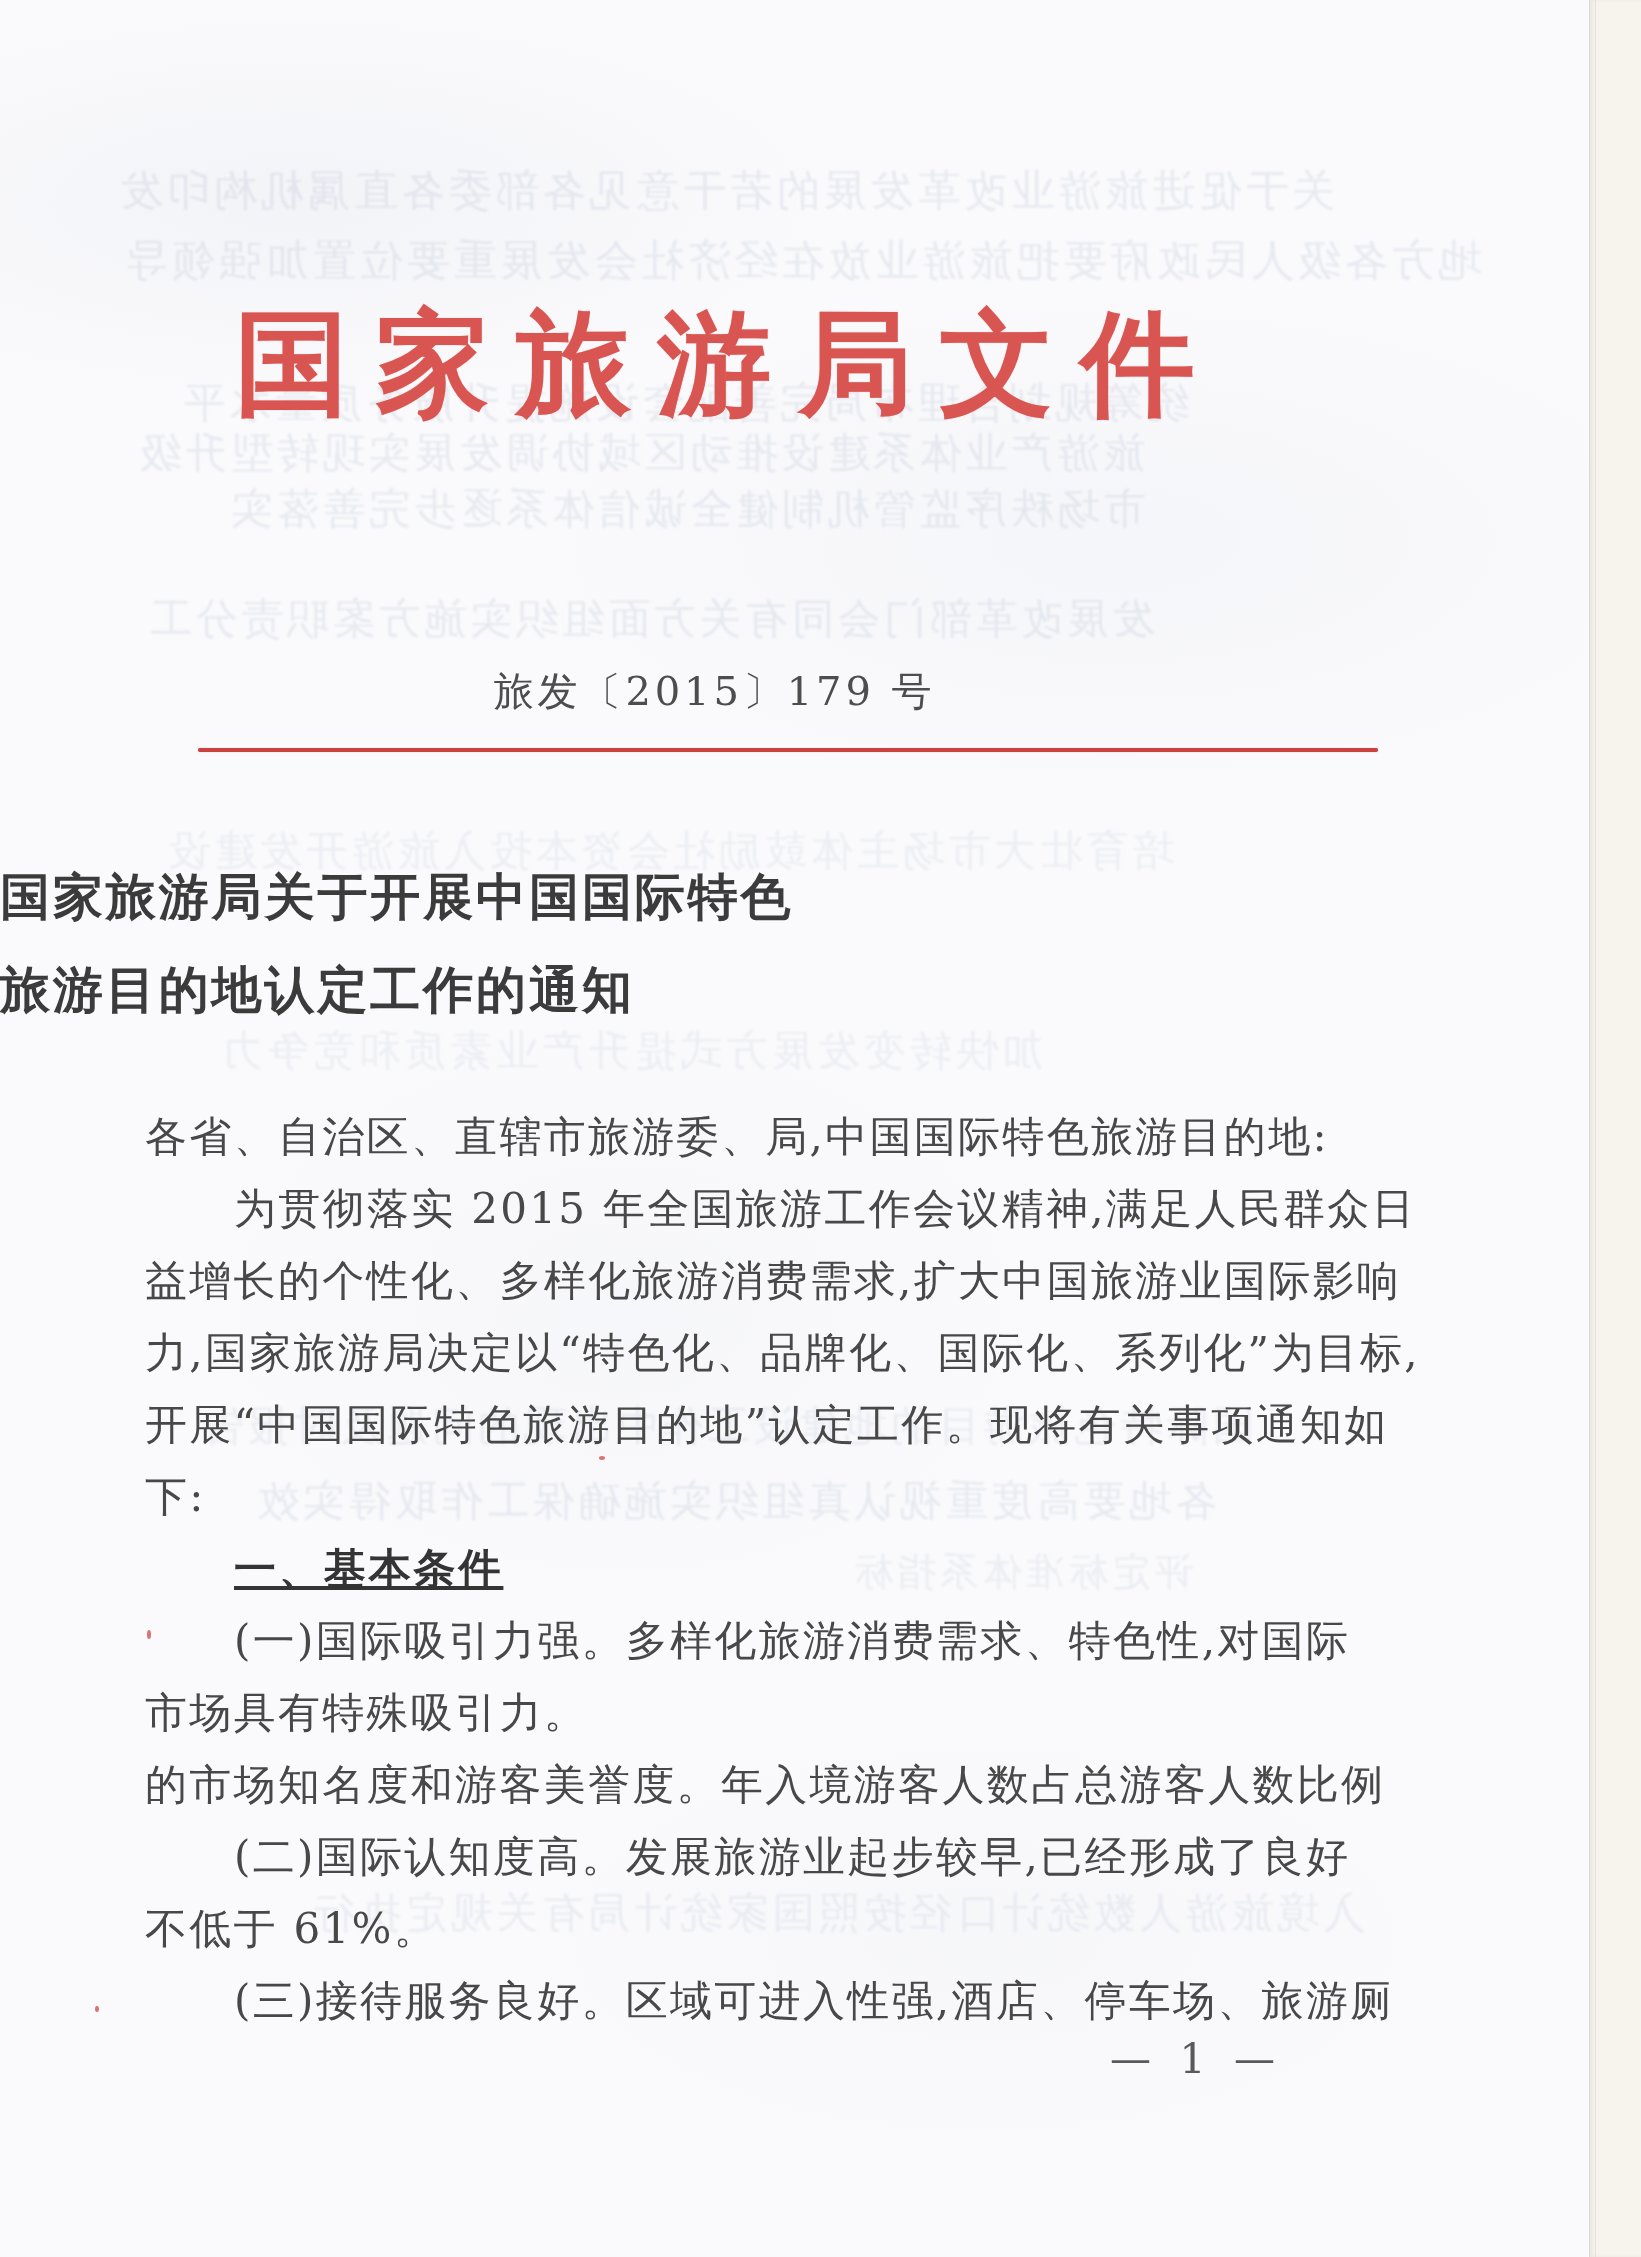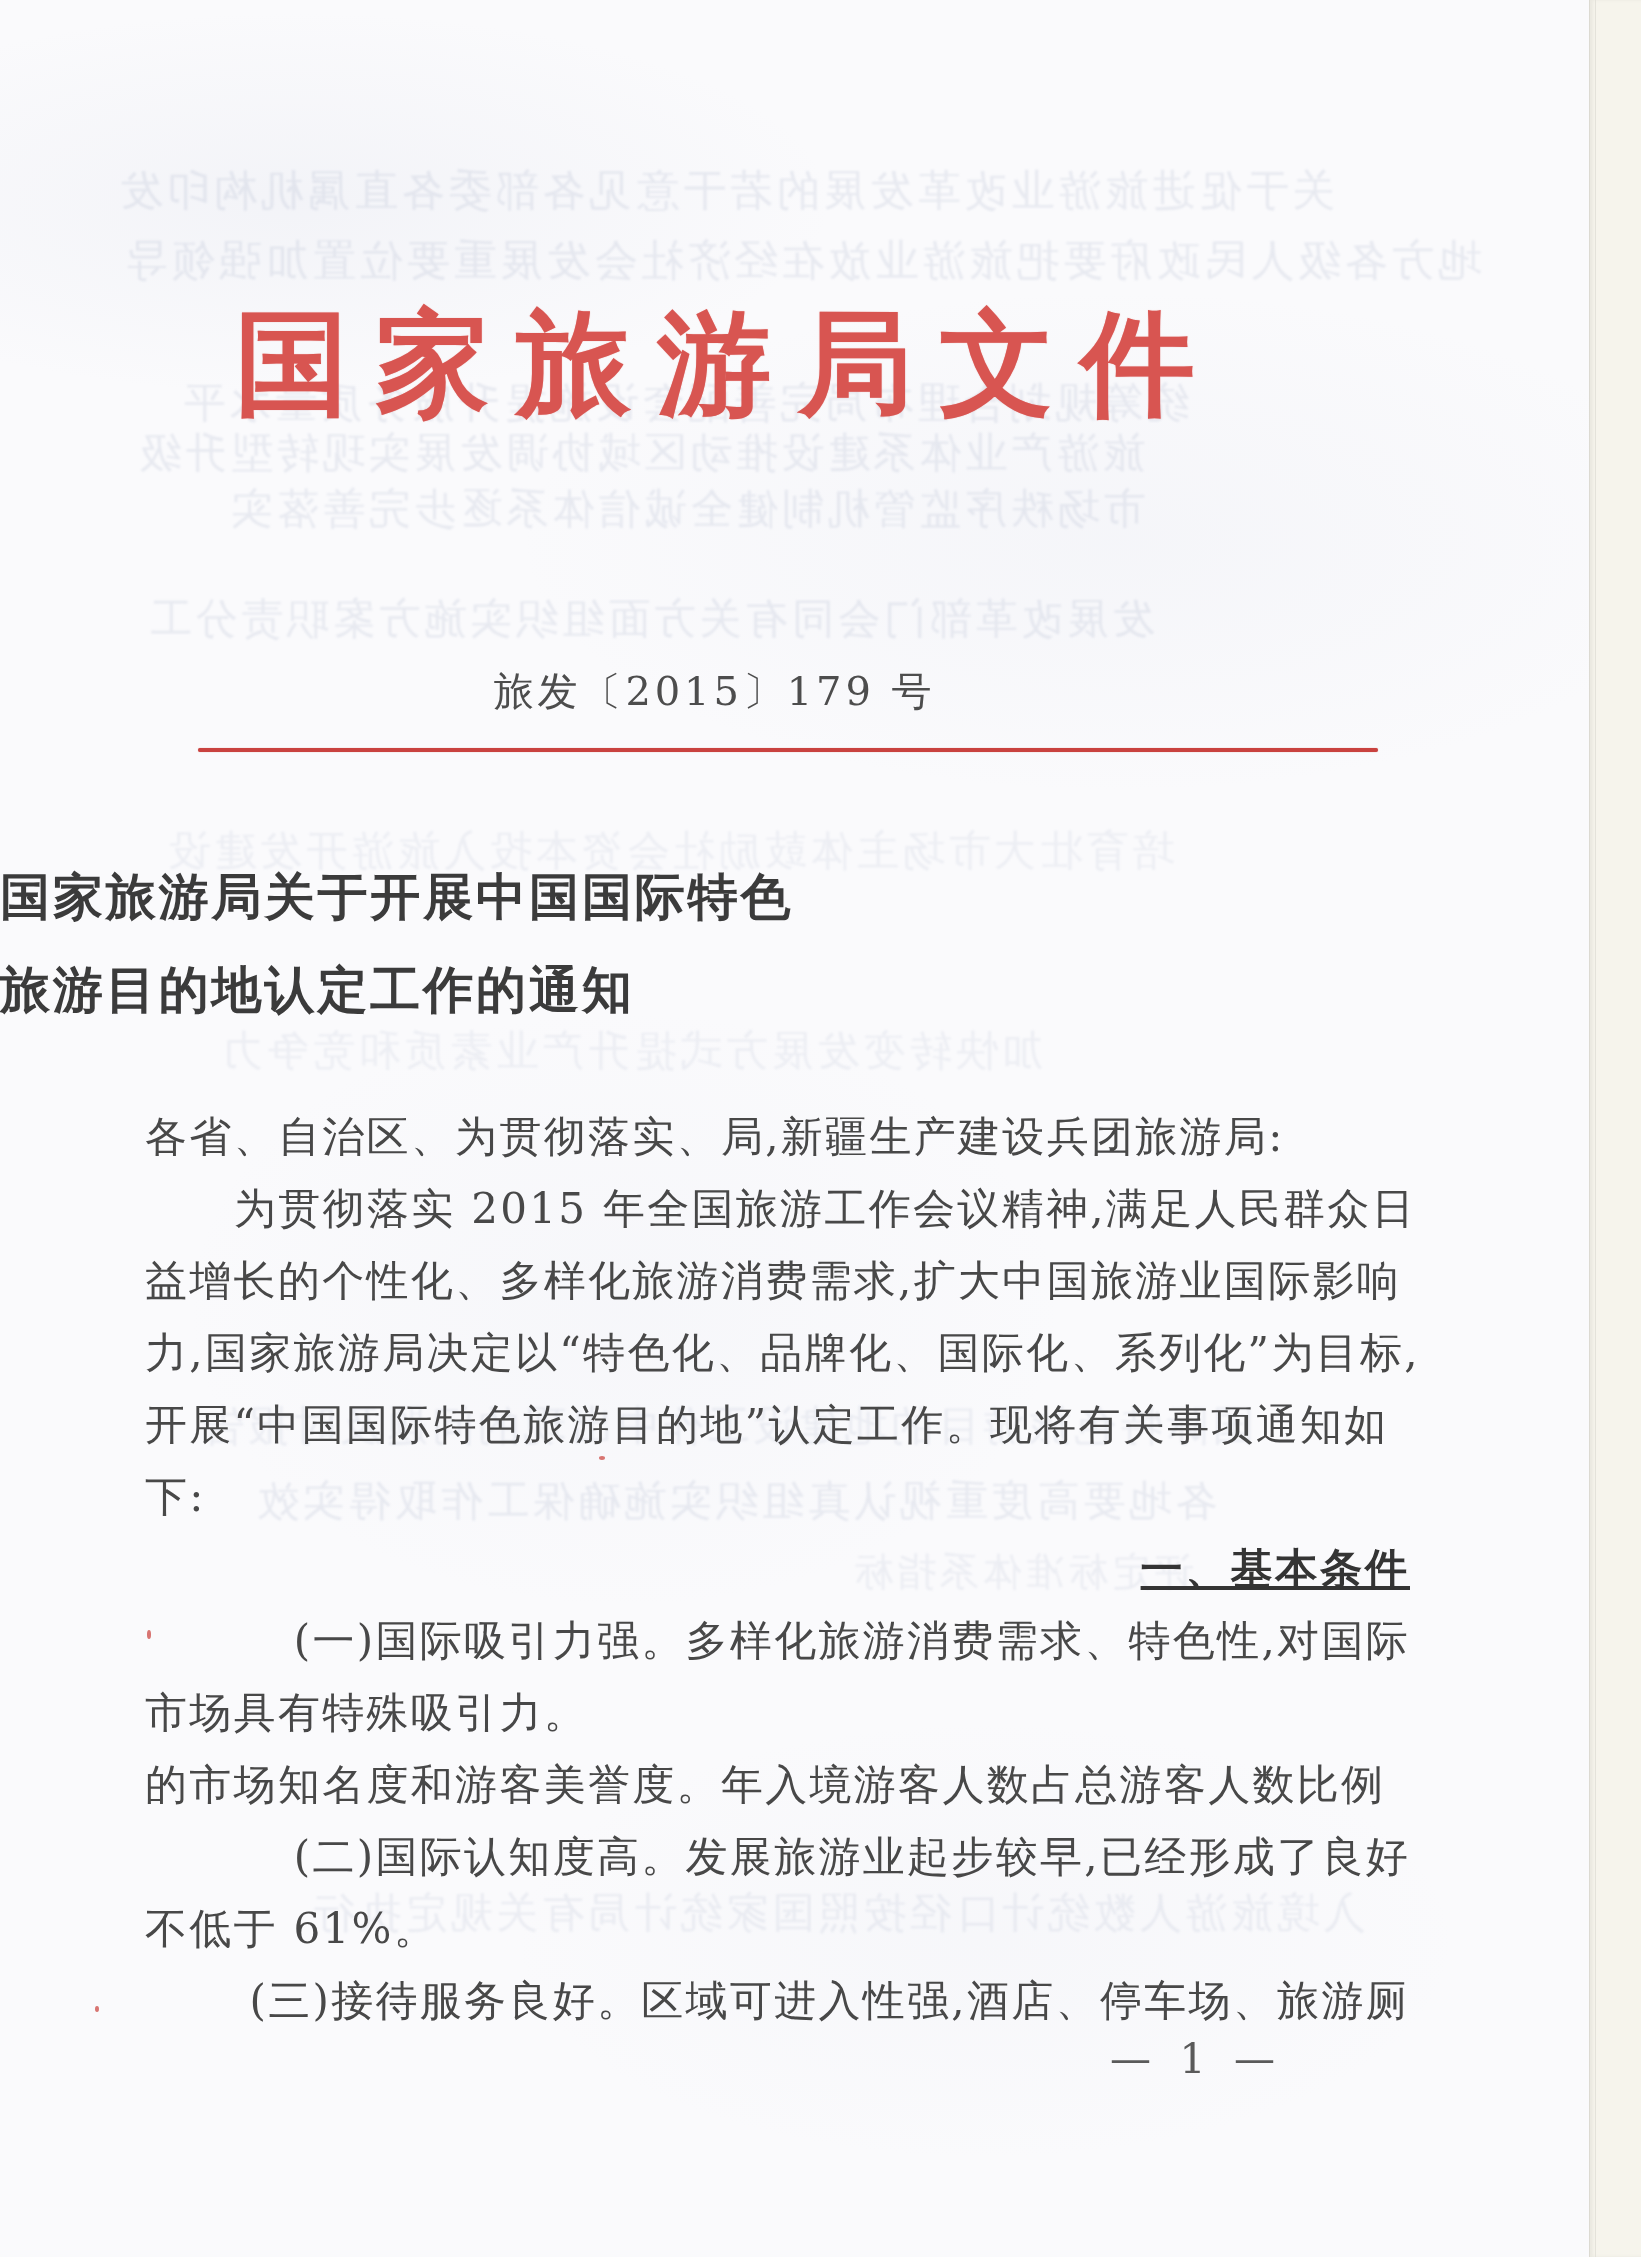--- a/index.html
+++ b/index.html
@@ -64,21 +64,21 @@
     font-size:50px; font-weight:bold; color:#3b3b3b;
     letter-spacing:2.9px; line-height:93px;
   }
   .body-block {
     position:absolute; left:145px; top:1101px; width:1265px;
     font-size:42px; color:#484848;
     letter-spacing:2.3px; line-height:72px;
     white-space:nowrap;
   }
   .line { height:72px; }
-  .indent { text-indent:89px;text-align:right; }
+  .indent { text-indent:89px; }
   .heading-line {
     font-family:"DejaVu Sans","Liberation Sans",sans-serif;
     font-weight:bold; color:#343434; letter-spacing:2.9px;text-decoration:underline;
   }
   .page-number {
     position:absolute; left:1110px; top:2035px; width:290px;
     font-size:41px; color:#5a5a5a; letter-spacing:7.7px;
     white-space:nowrap;
   }
   .speck { position:absolute; background:#d0544f; border-radius:50%; opacity:0.8; }
@@ -108,21 +108,21 @@
     <div class="doc-number">旅发〔2015〕179 号</div>
 
     <div class="red-rule"></div>
 
     <div class="doc-title">
       <div>国家旅游局关于开展中国国际特色</div>
       <div>旅游目的地认定工作的通知</div>
     </div>
 
     <div class="body-block">
-      <div class="line">各省、自治区、为贯彻落实、局,新疆生产建设兵团旅游局:</div>
+      <div class="line">各省、自治区、直辖市旅游委、局,中国国际特色旅游目的地:</div>
       <div class="line indent">为贯彻落实 2015 年全国旅游工作会议精神,满足人民群众日</div>
       <div class="line">益增长的个性化、多样化旅游消费需求,扩大中国旅游业国际影响</div>
       <div class="line">力,国家旅游局决定以“特色化、品牌化、国际化、系列化”为目标,</div>
       <div class="line">开展“中国国际特色旅游目的地”认定工作。现将有关事项通知如</div>
       <div class="line">下:</div>
       <div class="line indent heading-line">一、基本条件</div>
       <div class="line indent">(一)国际吸引力强。多样化旅游消费需求、特色性,对国际</div>
       <div class="line">市场具有特殊吸引力。</div>
       <div class="line">的市场知名度和游客美誉度。年入境游客人数占总游客人数比例</div>
       <div class="line indent">(二)国际认知度高。发展旅游业起步较早,已经形成了良好</div>

